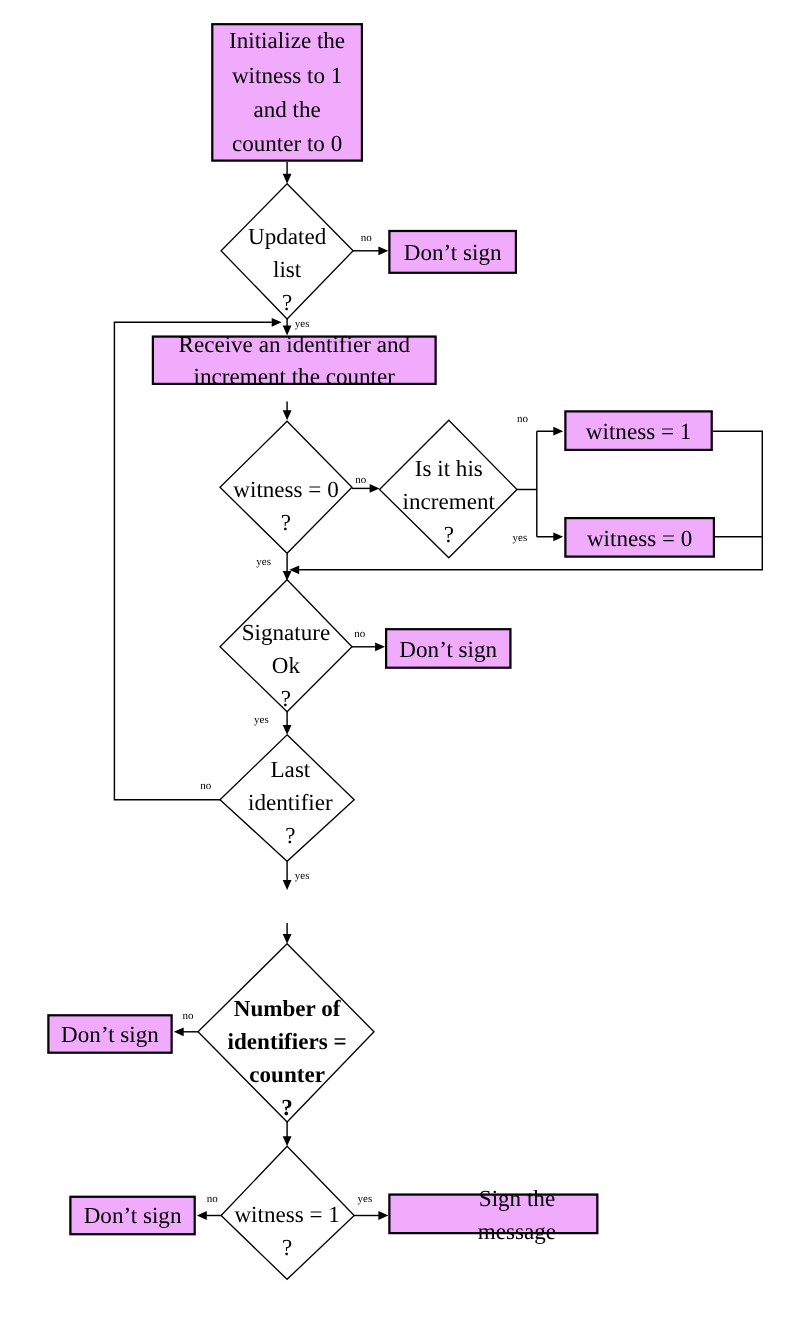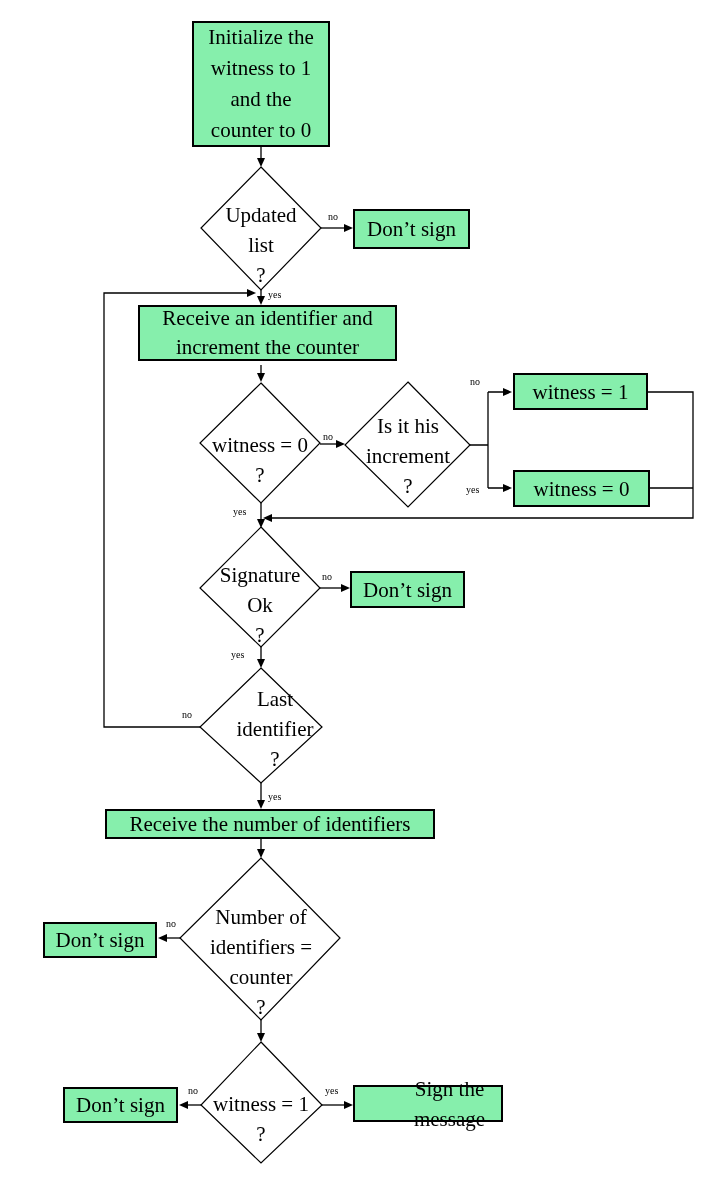--- a/index.html
+++ b/index.html
@@ -3,21 +3,21 @@
 <meta charset="utf-8">
 <style>
   html,body{margin:0;padding:0;background:#fff;}
   .canvas{
     position:relative;width:720px;height:1200px;background:#ffffff;
     font-family:"Liberation Serif","DejaVu Serif",serif;color:#000;
     overflow:hidden;
   }
   svg.wires{position:absolute;left:0;top:0;width:720px;height:1200px;}
   .pbox{
-    position:absolute;box-sizing:border-box;border:2px solid #000;background:#86efac;
+    position:absolute;box-sizing:border-box;border:2px solid #000;background:#f0abfc;
     display:flex;align-items:center;justify-content:center;text-align:center;
     font-size:21px;line-height:30px;white-space:pre-line;
   }
   .dtext{
     position:absolute;text-align:center;font-size:21px;line-height:30px;
     white-space:pre-line;
   }
   .lbl{position:absolute;font-size:10px;line-height:13px;white-space:nowrap;}
 </style>
 </head>
@@ -106,57 +106,56 @@
     <polygon points="261,1042 322,1105 261,1163 201,1105" fill="#fff" stroke-width="1.2"></polygon>
   </svg>
 
   <div class="pbox" style="left:192px;top:21px;width:138px;height:126px;line-height:31px;">Initialize the
 witness to 1
 and the
 counter to 0</div>
 
   <div class="pbox" style="left:353px;top:209px;width:117px;height:40px;">Don’t sign</div>
 
-  <div class="pbox" style="left:138px;top:305px;width:259px;height:56px;line-height:29px;font-family:Liberation Serif, serif;">Receive an identifier and
+  <div class="pbox" style="left:138px;top:305px;width:259px;height:45px;line-height:29px;font-family:Liberation Serif, serif;">Receive an identifier and
 increment the counter</div>
 
   <div class="pbox" style="left:513px;top:373px;width:135px;height:37px;">witness = 1</div>
 
   <div class="pbox" style="left:513px;top:470px;width:137px;height:37px;">witness = 0</div>
 
   <div class="pbox" style="left:350px;top:571px;width:115px;height:37px;">Don’t sign</div>
 
-  <div class="pbox" style="left:105px;top:809px;width:330px;height:30px;">Receive the number of identifiers</div>
 
   <div class="pbox" style="left:43px;top:922px;width:114px;height:36px;">Don’t sign</div>
 
   <div class="pbox" style="left:63px;top:1087px;width:115px;height:36px;">Don’t sign</div>
 
-  <div class="pbox" style="left:353px;top:1085px;width:150px;height:37px;padding-left:43px;">Sign the message</div>
+  <div class="pbox" style="left:353px;top:1085px;width:191px;height:37px;padding-left:43px;">Sign the message</div>
 
   <div class="dtext" style="left:196px;top:200px;width:130px;font-family:Liberation Serif, serif;">Updated
 list
 ?</div>
 
   <div class="dtext" style="left:190px;top:430px;width:140px;">witness = 0
 ?</div>
 
   <div class="dtext" style="left:338px;top:411px;width:140px;">Is it his
 increment
 ?</div>
 
   <div class="dtext" style="left:195px;top:560px;width:130px;text-align:center;">Signature
 Ok
 ?</div>
 
-  <div class="dtext" style="left:205px;top:684px;width:140px;">Last
+  <div class="dtext" style="left:194px;top:684px;width:140px;">Last
 identifier
 ?</div>
 
-  <div class="dtext" style="left:176px;top:902px;width:170px;">Number of
+  <div class="dtext" style="left:176px;top:902px;width:170px;font-weight:bold;">Number of
 identifiers =
 counter
 ?</div>
 
   <div class="dtext" style="left:186px;top:1089px;width:150px;">witness = 1
 ?</div>
 
   <span class="lbl" style="left:328px;top:210px;">no</span>
   <span class="lbl" style="left:268px;top:288px;">yes</span>
   <span class="lbl" style="left:323px;top:430px;">no</span>

